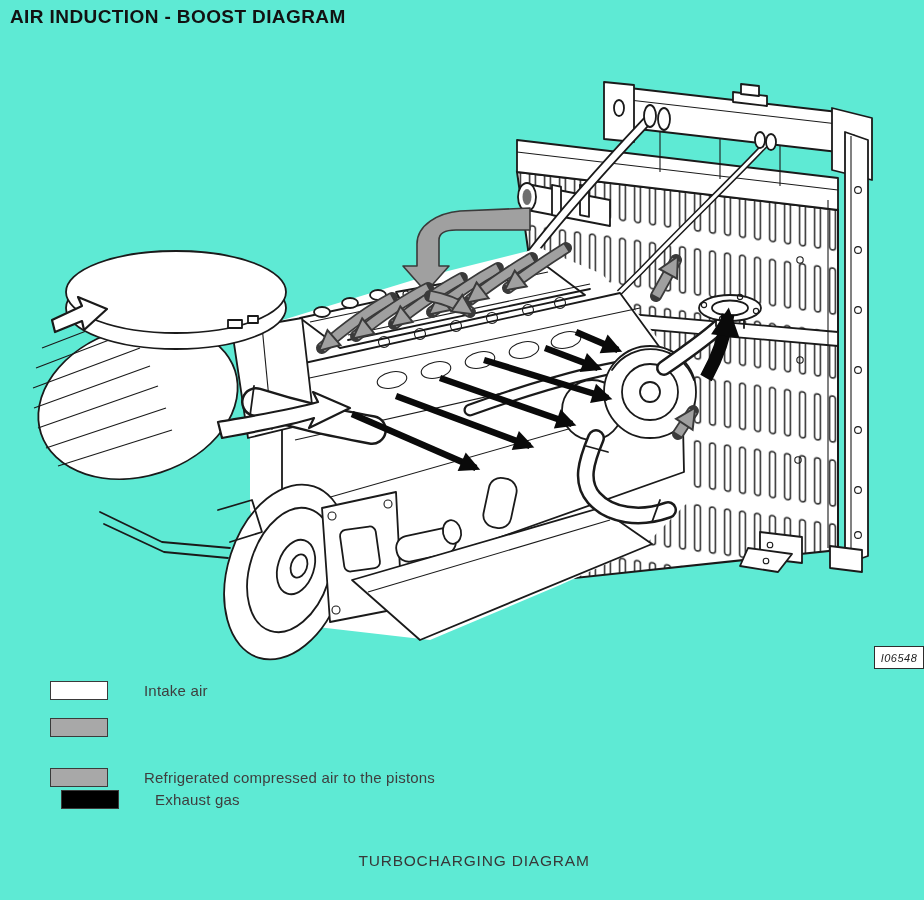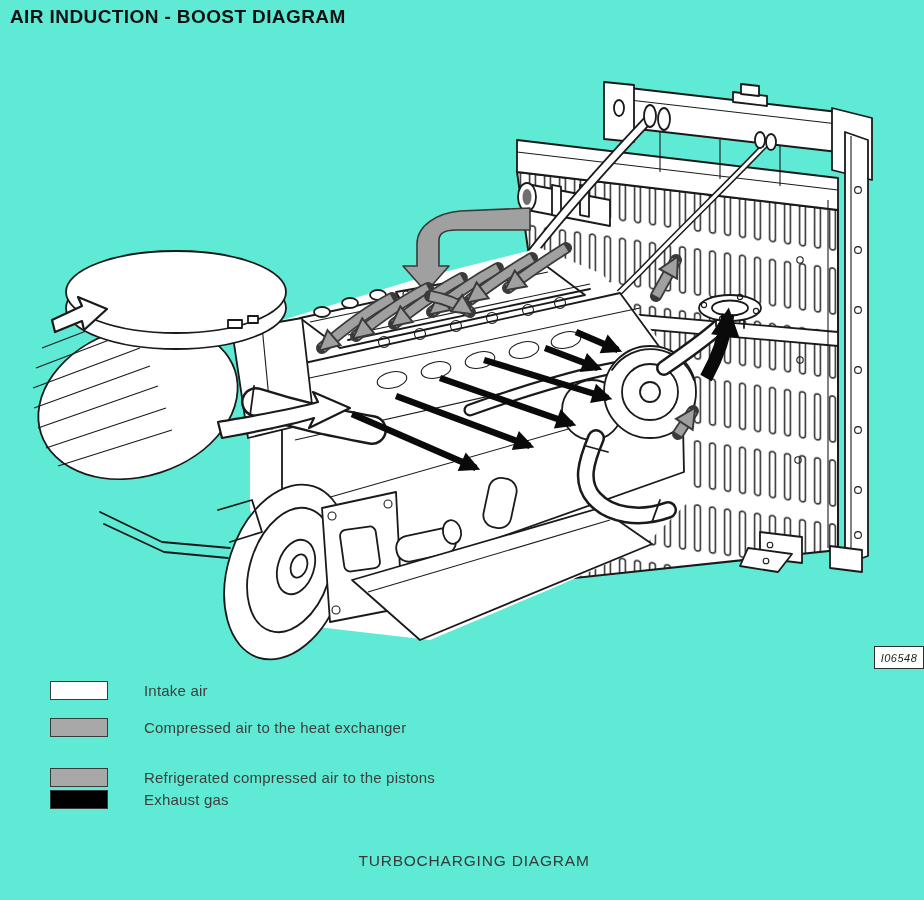--- a/index.html
+++ b/index.html
@@ -290,27 +290,26 @@
     <span>I06548</span>
   </div>
 
   <div class="legend">
     <div class="legend-row" style="top:8px;">
       <div class="swatch" style="background: rgb(255, 255, 255);"></div>
       <div class="lab">Intake air</div>
     </div>
     <div class="legend-row" style="top:45px;">
       <div class="swatch" style="background: rgb(168, 168, 168);"></div>
-      <div class="lab">Compressed air to the heat exchanger</div>
     </div>
     <div class="legend-row" style="top:95px;">
       <div class="swatch" style="background: rgb(168, 168, 168);"></div>
       <div class="lab">Refrigerated compressed air to the pistons</div>
     </div>
-    <div class="legend-row" style="top:117px;">
+    <div class="legend-row" style="top:117px;margin-left:11px;">
       <div class="swatch" style="background: rgb(0, 0, 0);"></div>
       <div class="lab">Exhaust gas</div>
     </div>
   </div>
 
   <div class="caption">TURBOCHARGING DIAGRAM</div>
 
 </div>
 
 </body></html>

